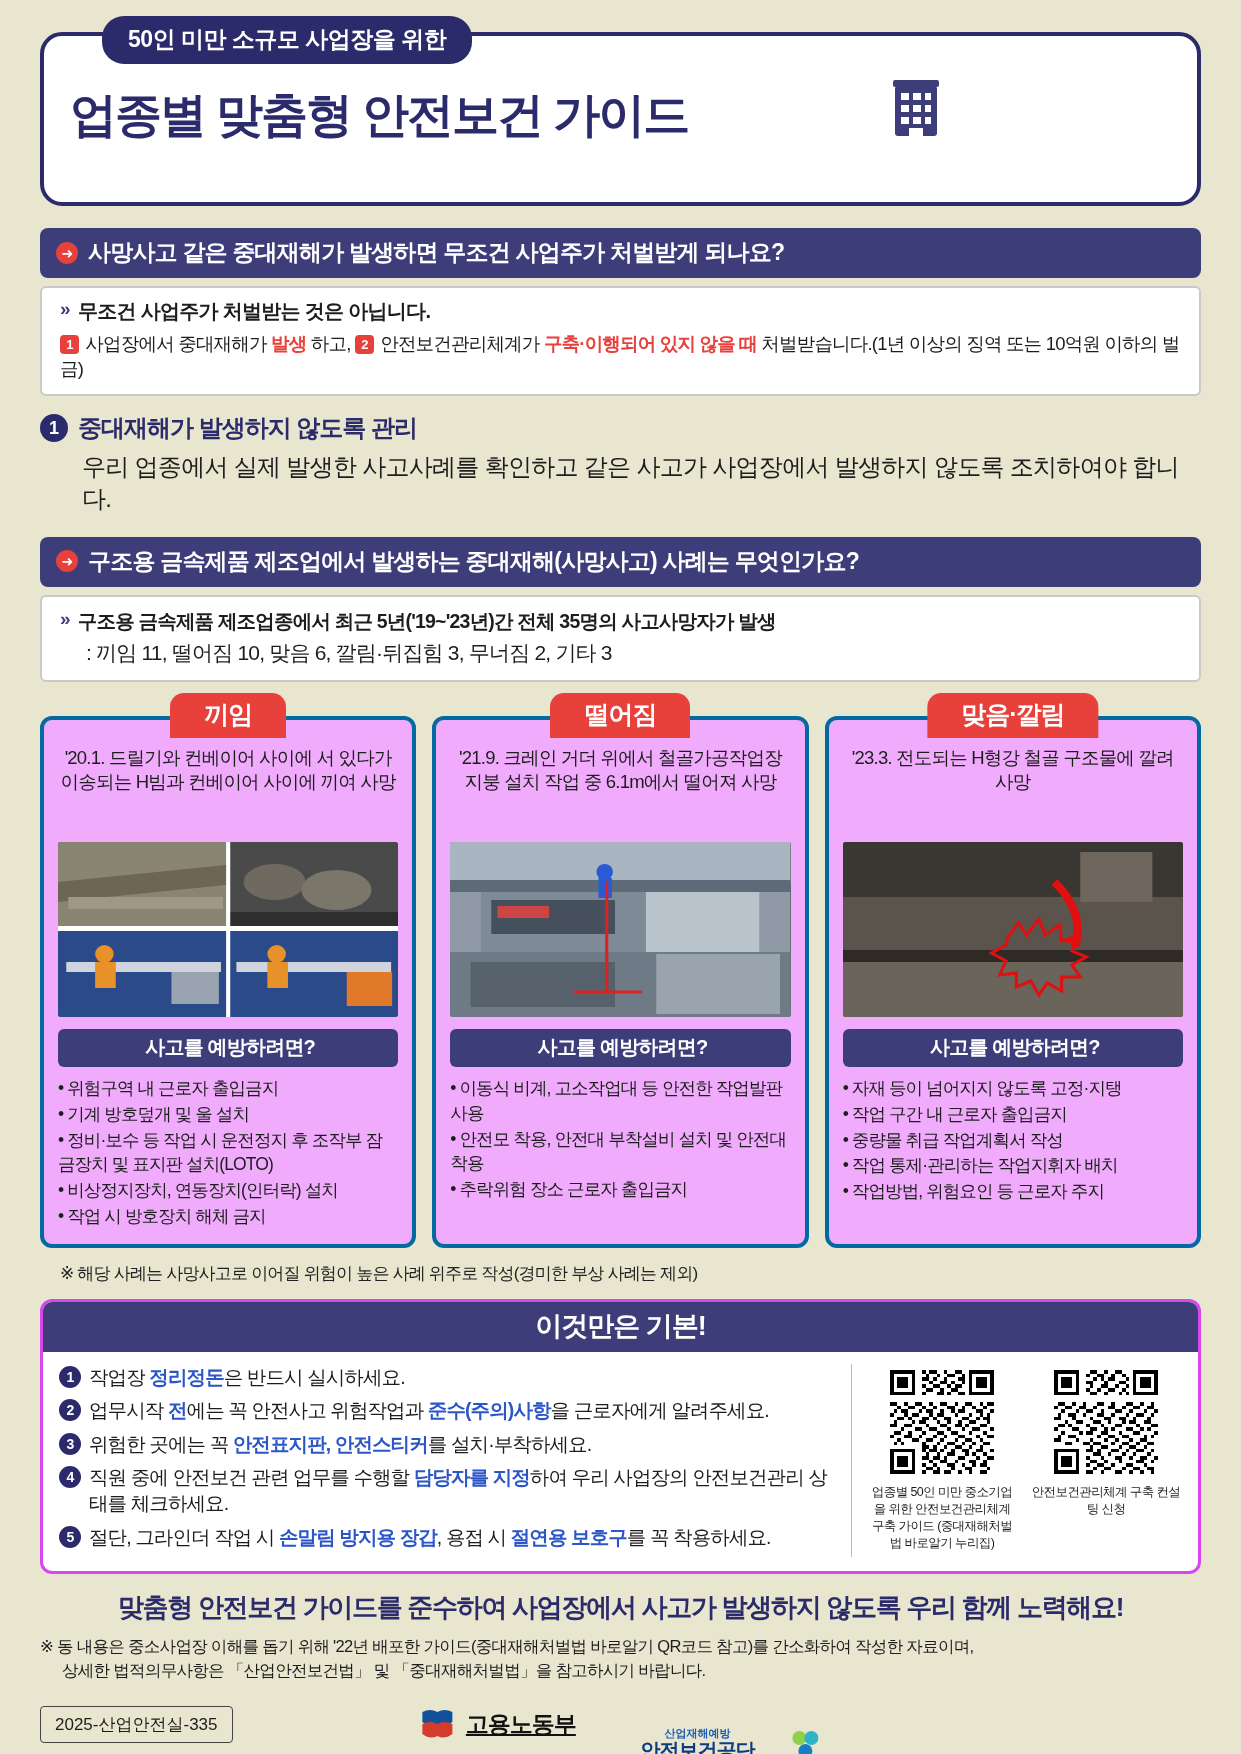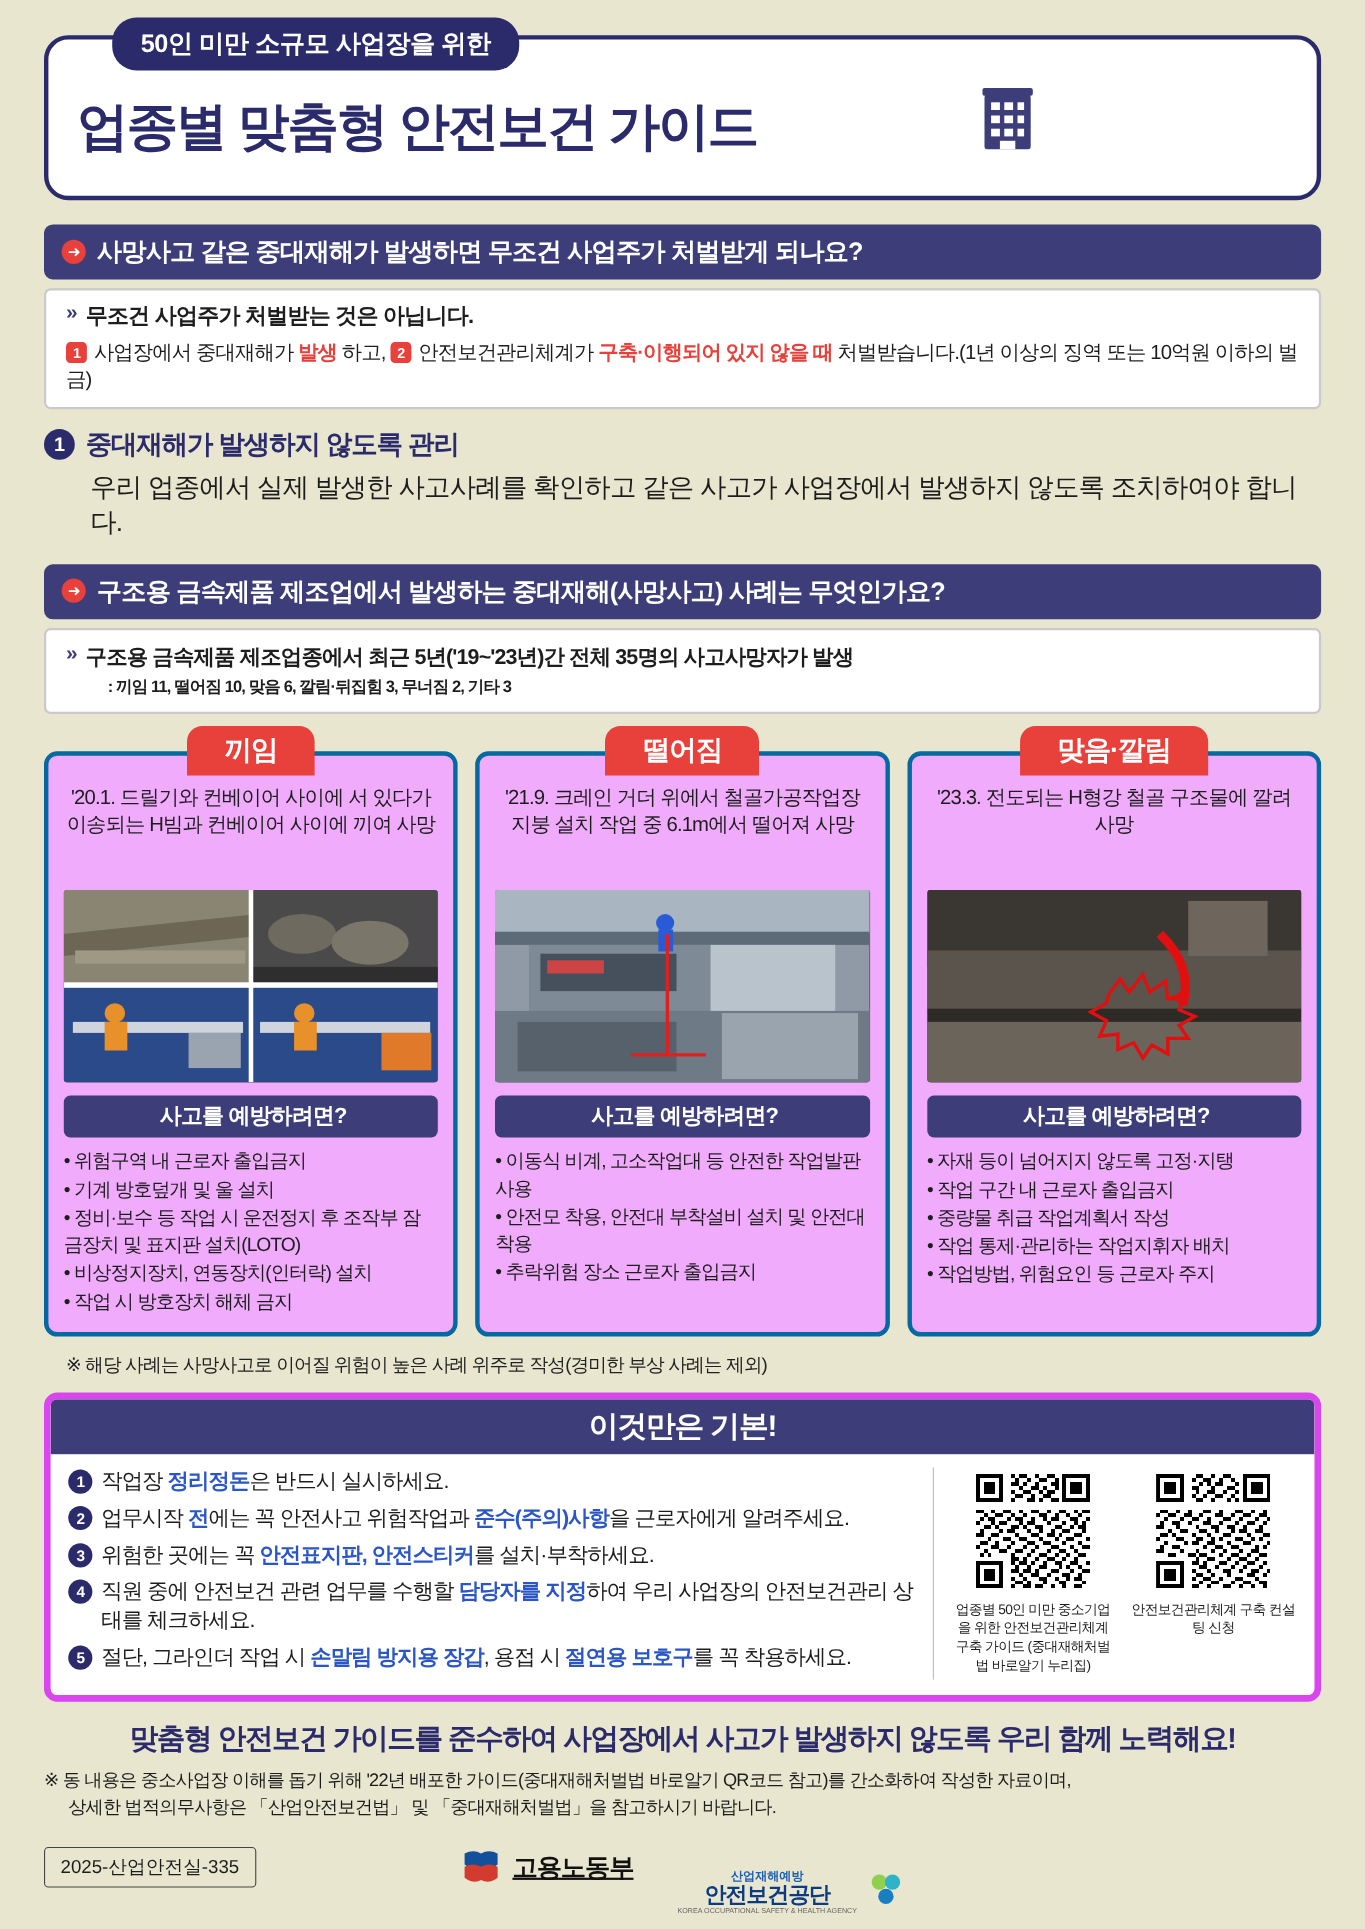--- a/index.html
+++ b/index.html
@@ -14,21 +14,21 @@
   }
   .page { position: relative; width:1241px; height:1754px; padding: 0 40px; }
 
   
   .header-box {
     margin-top: 32px;
     border: 4px solid #2b2b6b;
     border-radius: 22px;
     background: #ffffff;
     position: relative;
-    height: 150px;
+    height: 174px;
   }
   .header-ribbon {
     position: absolute;
     left: 58px; top: -20px;
     background: #2b2b6b;
     color: #fff;
     border-radius: 22px;
     padding: 8px 26px 9px 26px;
     font-size: 23px;
     font-weight: bold;
@@ -108,21 +108,21 @@
     width: 28px; height:28px; border-radius:50%;
     background:#2b2b6b; color:#fff; font-size:18px; font-weight:bold;
     line-height:28px; text-align:center;
   }
   .sec1-title { font-size:24px; font-weight:bold; color:#2b2b6b; letter-spacing:-1px;}
   .sec1-sub { margin-top:7px; margin-left:42px; font-size:24px; letter-spacing:-0.7px;}
 
   
   .statbody { background:#fff; border:2px solid #c9c9c9; border-radius:6px; margin-top:8px; padding:11px 18px 13px 18px;}
   .stat-l1 { font-size:19.5px; font-weight:bold; letter-spacing:-0.8px; display:flex; gap:8px;}
-  .stat-l2 { font-size:15px; font-weight:bold; letter-spacing:-0.8px; margin-left:38px; margin-top:4px;}
+  .stat-l2 { font-size:21px; font-weight:normal; letter-spacing:-0.8px; margin-left:26px; margin-top:4px;}
 
   
   .cases { margin-top: 34px; display:flex; gap: 16px; position:relative; }
   .case {
     flex:1 1 0;
     background:#f0abfc;
     border:4px solid #0369a1;
     border-radius:12px;
     padding: 26px 14px 14px 14px;
     position:relative;
@@ -141,21 +141,21 @@
   }
   .prevent-list { margin-top:9px; font-size:17.5px; line-height:1.42; letter-spacing:-0.9px;}
   .prevent-list div { margin-bottom:1px; }
 
   .note { margin-top:14px; font-size:17px; letter-spacing:-0.8px; color:#222; padding-left:20px;}
 
   
   .basic {
     margin-top: 14px;
     background:#fff;
-    border:6px solid #d946ef;
+    border:3px solid #d946ef;
     border-radius:12px;
     overflow:hidden;
   }
   .basic-head {
     background:#3d3d7a; color:#fff; text-align:center;
     font-size:27px; font-weight:bold; padding:6px 0 8px 0; letter-spacing:-1px;
   }
   .basic-body { display:flex; padding: 12px 16px 14px 16px; }
   .basic-left { flex:1 1 auto; border-right:1px solid #bbb; padding-right:14px;}
   .bitem { display:flex; gap:8px; font-size:19.5px; letter-spacing:-0.9px; margin-bottom:7px; line-height:1.35;}

